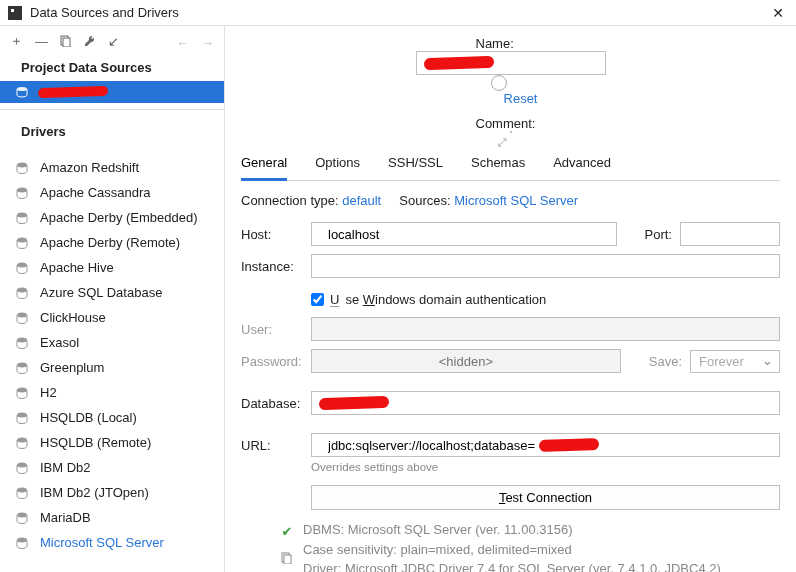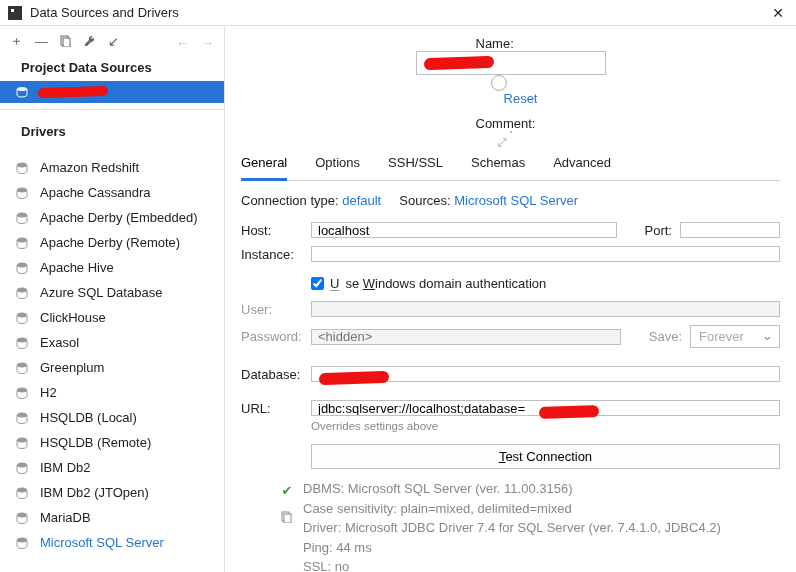--- a/index.html
+++ b/index.html
@@ -33,23 +33,23 @@
 .reset { color: #2675d6; cursor: pointer; margin-left: 20px; }
 .comment-box { flex:1; height:26px; border:1px solid #bfbfbf; position:relative; }
 .comment-box .exp { position:absolute; right:4px; top:4px; color:#999; cursor:pointer; font-size:11px;}
 .tabs { display:flex; gap:28px; border-bottom:1px solid #d0d0d0; margin:6px 0 12px 0; }
 .tab { padding: 6px 0 8px; cursor:pointer; color:#222; }
 .tab.active { color:#000; border-bottom: 3px solid #2675d6; margin-bottom:-1px; font-weight:400;}
 .ct-line { margin-bottom: 14px; color:#222;}
 .ct-line a { color:#2675d6; text-decoration:none; cursor:pointer;}
 .form-row { display:flex; align-items:center; margin-bottom:8px; gap:8px;}
 .form-row label { width:62px; }
-.form-row input { height:16px; border:1px solid #bfbfbf; padding:0 6px; }
+.form-row input { height:24px; border:1px solid #bfbfbf; padding:0 16px; }
 .form-row.dis label { color:#999; }
-.form-row.dis input { background:#f3f3f3; color:#aaa; }
+.form-row.dis input { background:#f3f3f3; color:#aaa;text-align:center; }
 .chk { display:flex; align-items:center; gap:6px; margin:6px 0 10px 70px;}
 .save-sel { border:1px solid #bfbfbf; padding:3px 20px 3px 8px; color:#aaa; position:relative; cursor:pointer; min-width:90px;}
 .save-sel::after { content:"⌄"; position:absolute; right:6px; top:2px; color:#888;}
 .small { font-size:11.5px; color:#888; margin-left:70px; margin-top:-4px; margin-bottom:12px;}
 .test-btn { margin-left:70px; border:1px solid #bfbfbf; background:#fdfdfd; padding:4px 14px; cursor:pointer; margin-bottom:10px;}
 .info-block { display:flex; gap:10px; margin-left:40px; color:#888; font-size:12px; line-height:1.5;}
 .info-block .ic { display:flex; flex-direction:column; gap:8px; align-items:center; color:#3a9d3a; padding-top:2px;}
 .info-block .ic2 { color:#888; }
 .redact-inline { display:inline-block; height:12px; background:#e11; border-radius:6px; vertical-align:middle; transform:rotate(-2deg);}
 .hr { height:1px; background:#e0e0e0; margin:6px 0 10px 0;}

